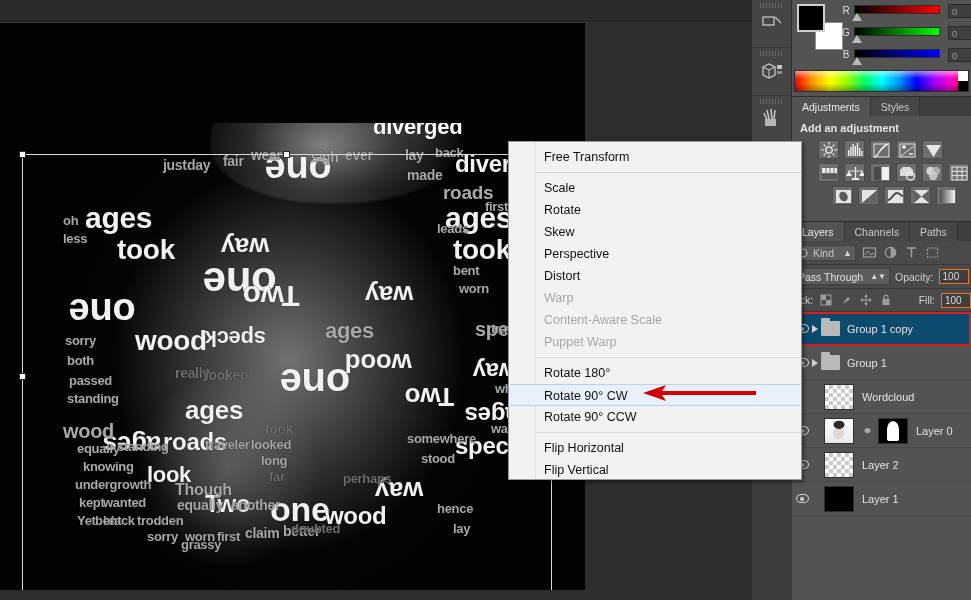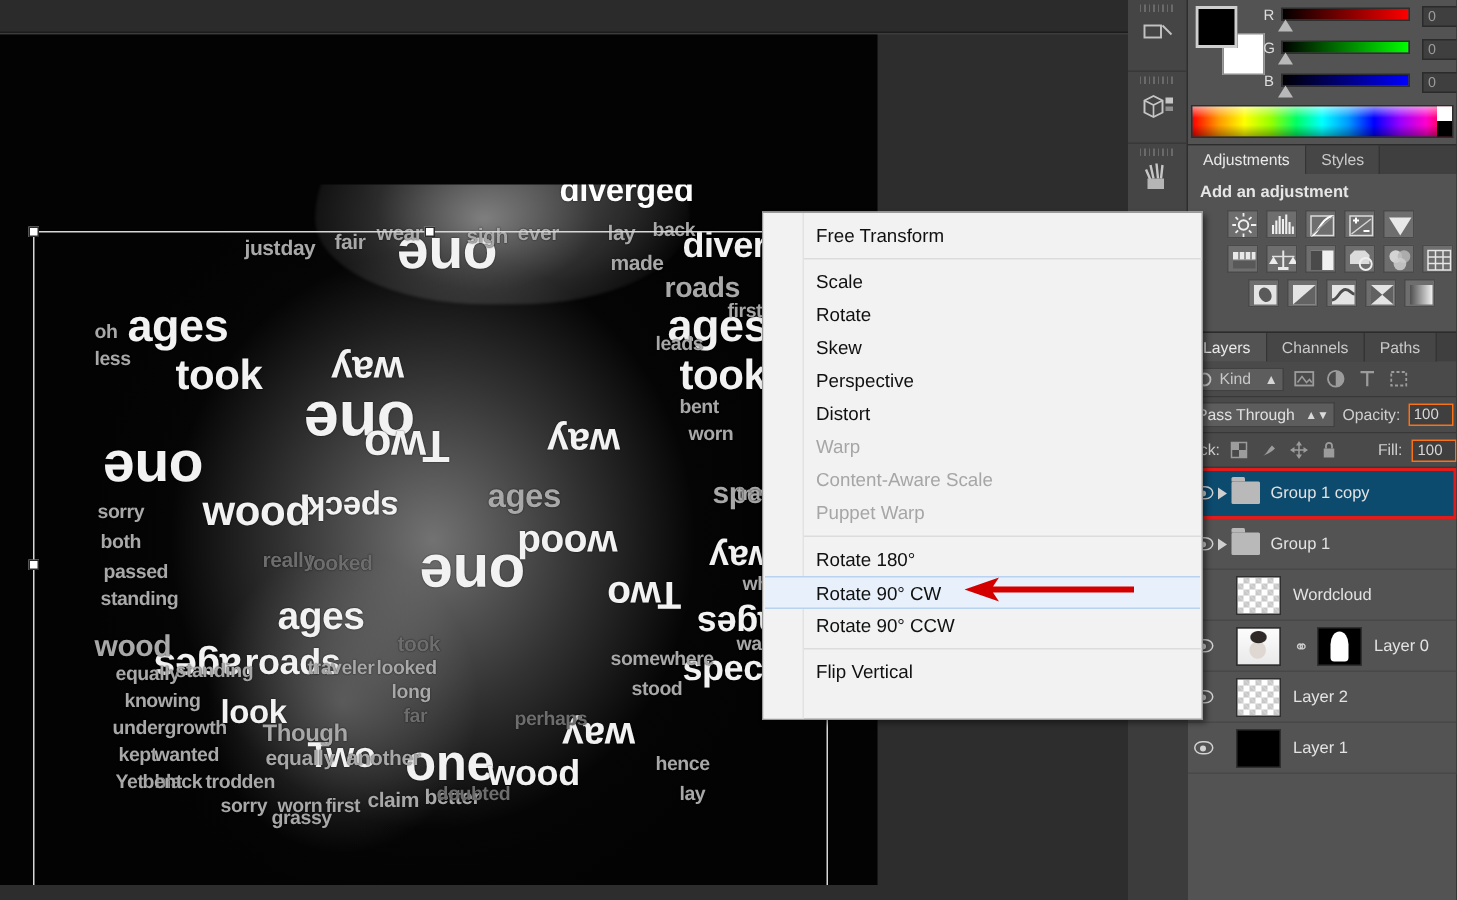--- a/index.html
+++ b/index.html
@@ -391,20 +391,21 @@
         <div class="mi">Perspective</div>
         <div class="mi">Distort</div>
         <div class="mi disabled">Warp</div>
         <div class="mi disabled">Content-Aware Scale</div>
         <div class="mi disabled">Puppet Warp</div>
         <div class="sep"></div>
         <div class="mi">Rotate 180°</div>
         <div class="mi sel">Rotate 90° CW</div>
         <div class="mi">Rotate 90° CCW</div>
         <div class="sep"></div>
+        <div class="mi">Flip Horizontal</div>
         <div class="mi">Flip Vertical</div>
       </div>
   </div>
 
   <svg class="arrow" width="118" height="20" viewBox="0 0 118 20">
     <path d="M3 10 L26 2 L22 8 L116 8 L116 12 L22 12 L26 18 Z" fill="#d40000"></path>
   </svg>
 
   <div class="dock-strip">
     <div class="dock-cell">

